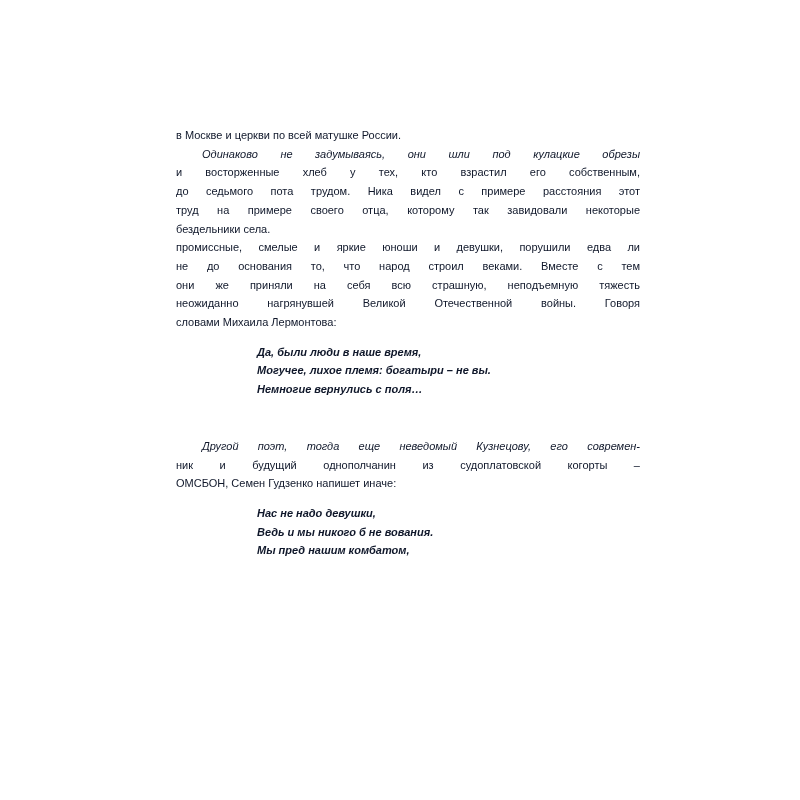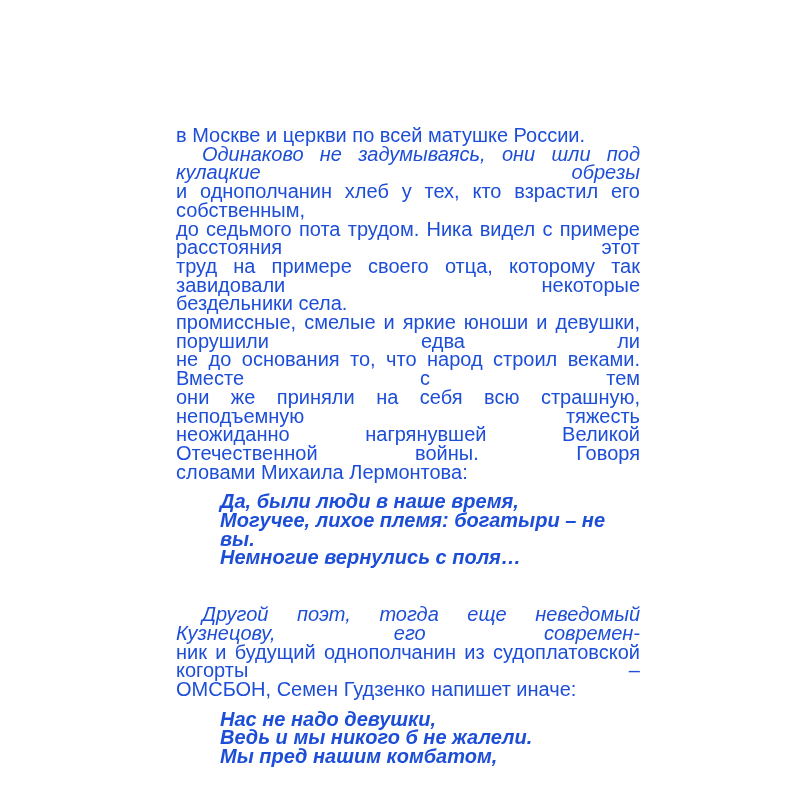--- a/index.html
+++ b/index.html
@@ -7,43 +7,43 @@
     padding: 0;
     background: #ffffff;
   }
   .page {
     position: relative;
     width: 800px;
     height: 800px;
     background: #ffffff;
     overflow: hidden;
     font-family: "Liberation Sans", sans-serif;
-    font-size: 20px;
+    font-size: 11px;
     line-height: 18.7px;
-    color: #1d4ed8;
+    color: #0f172a;
   }
   .text-area {
     position: absolute;
     left: 176px;
     top: 126px;
     width: 464px;
   }
   .para .line {
     text-align: justify;
     text-align-last: justify;
   }
   .para .line.last {
     text-align-last: left;
   }
   .line.indent {
     text-indent: 26px;
     font-style: italic;
   }
   .verse {
-    margin-left: 44px;
+    margin-left: 81px;
     margin-top: 11px;
     font-style: italic;
     font-weight: 600;
   }
   .verse .line {
     text-align: left;
   }
   .gap-after {
     margin-bottom: 38px;
   }
@@ -51,21 +51,21 @@
 </head>
 <body>
 
 <div class="page">
   <div class="text-area">
       <div class="para">
         <div class="line last">в Москве и церкви по всей матушке России.</div>
       </div>
       <div class="para">
         <div class="line indent">Одинаково не задумываясь, они шли под кулацкие обрезы</div>
-        <div class="line">и однополчанин хлеб у тех, кто взрастил его собственным,</div>
+        <div class="line">и восторженные хлеб у тех, кто взрастил его собственным,</div>
         <div class="line">до седьмого пота трудом. Ника видел с примере расстояния этот</div>
         <div class="line">труд на примере своего отца, которому так завидовали некоторые</div>
         <div class="line last">бездельники села.</div>
       </div>
       <div class="para">
         <div class="line">промиссные, смелые и яркие юноши и девушки, порушили едва ли</div>
         <div class="line">не до основания то, что народ строил веками. Вместе с тем</div>
         <div class="line">они же приняли на себя всю страшную, неподъемную тяжесть</div>
         <div class="line">неожиданно нагрянувшей Великой Отечественной войны. Говоря</div>
         <div class="line last">словами Михаила Лермонтова:</div>
@@ -75,17 +75,17 @@
         <div class="line">Могучее, лихое племя: богатыри – не вы.</div>
         <div class="line last">Немногие вернулись с поля…</div>
       </div>
       <div class="para">
         <div class="line indent">Другой поэт, тогда еще неведомый Кузнецову, его современ-</div>
         <div class="line">ник и будущий однополчанин из судоплатовской когорты –</div>
         <div class="line last">ОМСБОН, Семен Гудзенко напишет иначе:</div>
       </div>
       <div class="verse">
         <div class="line">Нас не надо девушки,</div>
-        <div class="line">Ведь и мы никого б не жалели.</div>
+        <div class="line">Ведь и мы никого б не вования.</div>
         <div class="line last">Мы пред нашим комбатом,</div>
       </div>
     </div>
 </div>
 
 </body></html>

